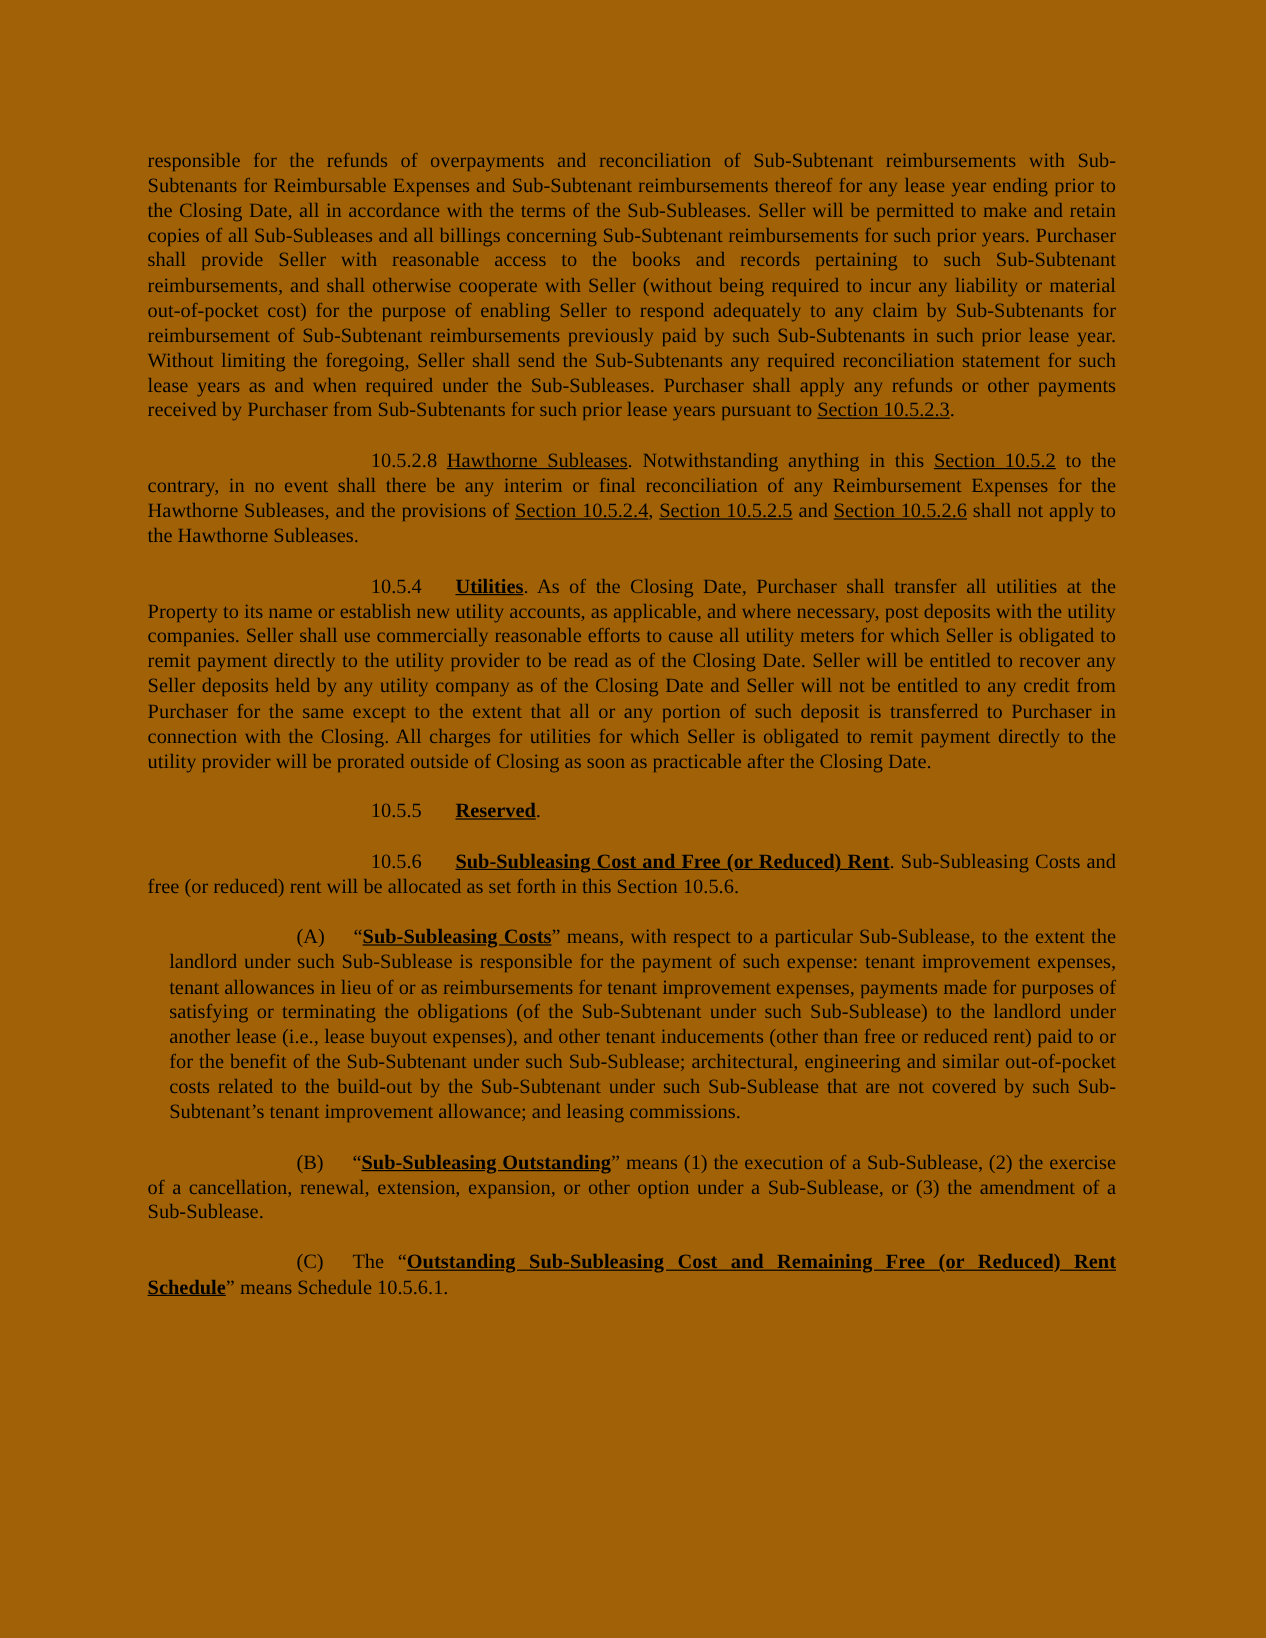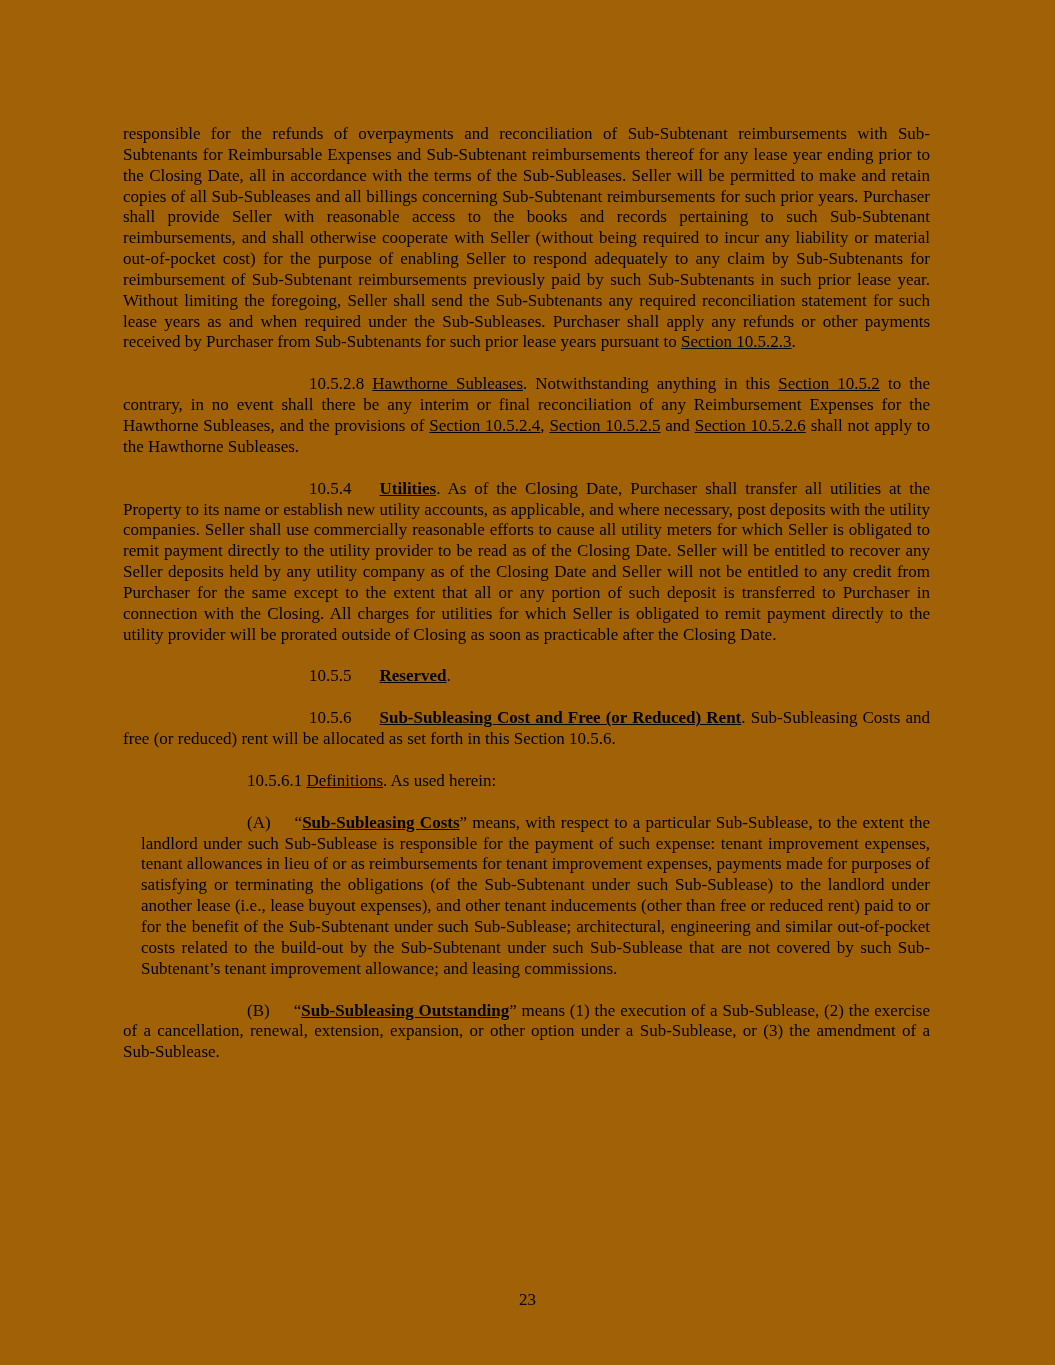--- a/index.html
+++ b/index.html
@@ -57,18 +57,17 @@
 </head>
 <body>
 
 <div class="page">
   <div class="doc-body">
     <p class="para cont"><span>responsible for the refunds of overpayments and reconciliation of Sub-Subtenant reimbursements with Sub-Subtenants for Reimbursable Expenses and Sub-Subtenant reimbursements thereof for any lease year ending prior to the Closing Date, all in accordance with the terms of the Sub-Subleases.  Seller will be permitted to make and retain copies of all Sub-Subleases and all billings concerning Sub-Subtenant reimbursements for such prior years.  Purchaser shall provide Seller with reasonable access to the books and records pertaining to such Sub-Subtenant reimbursements, and shall otherwise cooperate with Seller (without being required to incur any liability or material out-of-pocket cost) for the purpose of enabling Seller to respond adequately to any claim by Sub-Subtenants for reimbursement of Sub-Subtenant reimbursements previously paid by such Sub-Subtenants in such prior lease year.  Without limiting the foregoing, Seller shall send the Sub-Subtenants any required reconciliation statement for such lease years as and when required under the Sub-Subleases.  Purchaser shall apply any refunds or other payments received by Purchaser from Sub-Subtenants for such prior lease years pursuant to </span><span class="u">Section 10.5.2.3</span><span>.</span></p>
     <p class="para l2"><span>10.5.2.8 </span><span class="u">Hawthorne Subleases</span><span>. Notwithstanding anything in this </span><span class="u">Section 10.5.2</span><span> to the contrary, in no event shall there be any interim or final reconciliation of any Reimbursement Expenses for the Hawthorne Subleases, and the provisions of </span><span class="u">Section 10.5.2.4</span><span>, </span><span class="u">Section 10.5.2.5</span><span> and </span><span class="u">Section 10.5.2.6</span><span> shall not apply to the Hawthorne Subleases.</span></p>
     <p class="para l2"><span>10.5.4</span><span class="tab" style="width: 28px;"></span><span class="b u">Utilities</span><span>.  As of the Closing Date, Purchaser shall transfer all utilities at the Property to its name or establish new utility accounts, as applicable, and where necessary, post deposits with the utility companies.  Seller shall use commercially reasonable efforts to cause all utility meters for which Seller is obligated to remit payment directly to the utility provider to be read as of the Closing Date.  Seller will be entitled to recover any Seller deposits held by any utility company as of the Closing Date and Seller will not be entitled to any credit from Purchaser for the same except to the extent that all or any portion of such deposit is transferred to Purchaser in connection with the Closing.  All charges for utilities for which Seller is obligated to remit payment directly to the utility provider will be prorated outside of Closing as soon as practicable after the Closing Date.</span></p>
     <p class="para l2"><span>10.5.5</span><span class="tab" style="width: 28px;"></span><span class="b u">Reserved</span><span>.</span></p>
     <p class="para l2"><span>10.5.6</span><span class="tab" style="width: 28px;"></span><span class="b u">Sub-Subleasing Cost and Free (or Reduced) Rent</span><span>.  Sub-Subleasing Costs and free (or reduced) rent will be allocated as set forth in this Section 10.5.6.</span></p>
-    <p class="para l3"><span>10.5.6.1 </span><span class="u">Definitions</span><span>.  As used herein:</span></p>
     <p class="para hang"><span>(A)</span><span class="tab" style="width: 24px;"></span><span>“</span><span class="b u">Sub-Subleasing Costs</span><span>” means, with respect to a particular Sub-Sublease, to the extent the landlord under such Sub-Sublease is responsible for the payment of such expense: tenant improvement expenses, tenant allowances in lieu of or as reimbursements for tenant improvement expenses, payments made for purposes of satisfying or terminating the obligations (of the Sub-Subtenant under such Sub-Sublease) to the landlord under another lease (i.e., lease buyout expenses), and other tenant inducements (other than free or reduced rent) paid to or for the benefit of the Sub-Subtenant under such Sub-Sublease; architectural, engineering and similar out-of-pocket costs related to the build-out by the Sub-Subtenant under such Sub-Sublease that are not covered by such Sub-Subtenant’s tenant improvement allowance; and leasing commissions.</span></p>
     <p class="para l3"><span>(B)</span><span class="tab" style="width: 24px;"></span><span>“</span><span class="b u">Sub-Subleasing Outstanding</span><span>” means (1) the execution of a Sub-Sublease, (2) the exercise of a cancellation, renewal, extension, expansion, or other option under a Sub-Sublease, or (3) the amendment of a Sub-Sublease.</span></p>
+    <p class="para l3"><span>(C)</span><span class="tab" style="width: 24px;"></span><span>The “</span><span class="b u">Outstanding Sub-Subleasing Cost and Remaining Free (or Reduced) Rent Schedule</span><span>” means Schedule 10.5.6.1.</span></p>
   </div>
-  <div class="footer">23</div>
 </div>
 
 </body></html>

